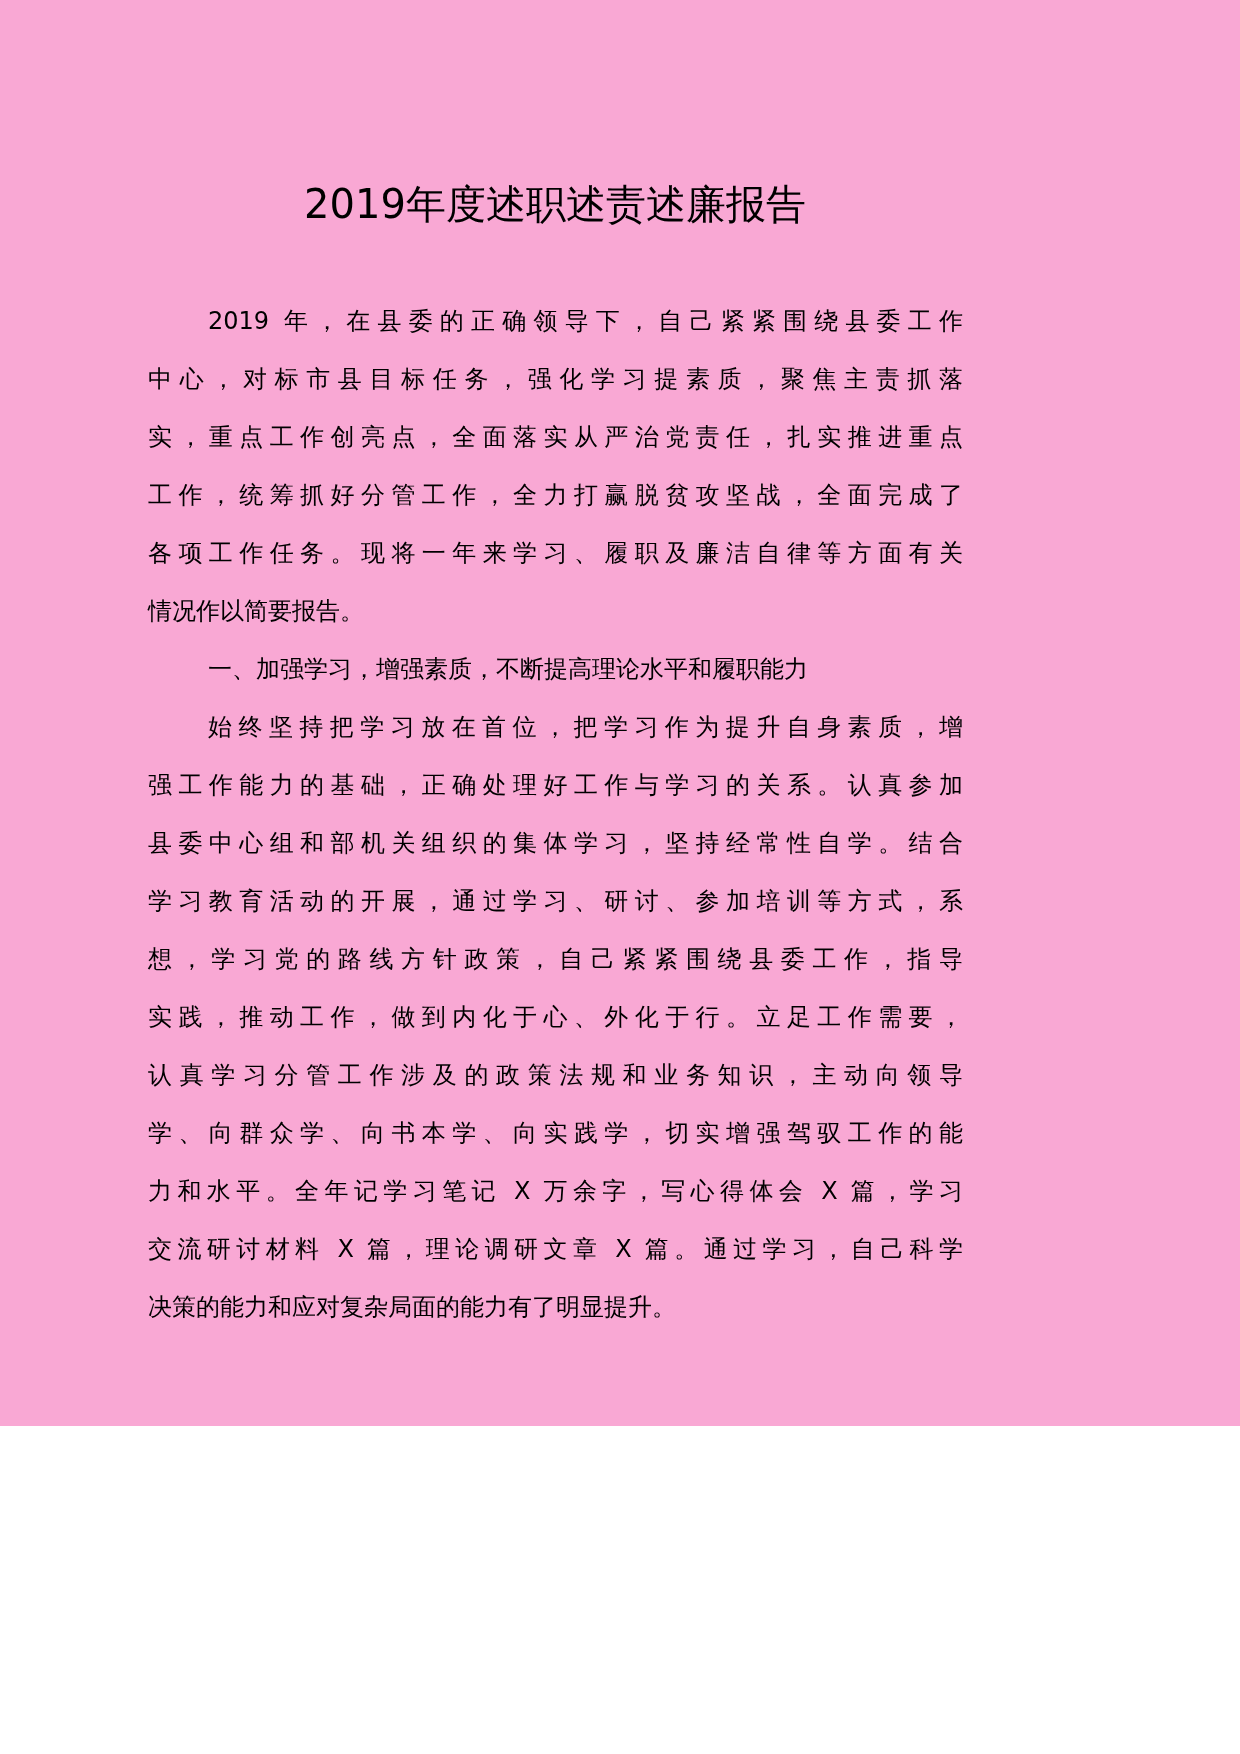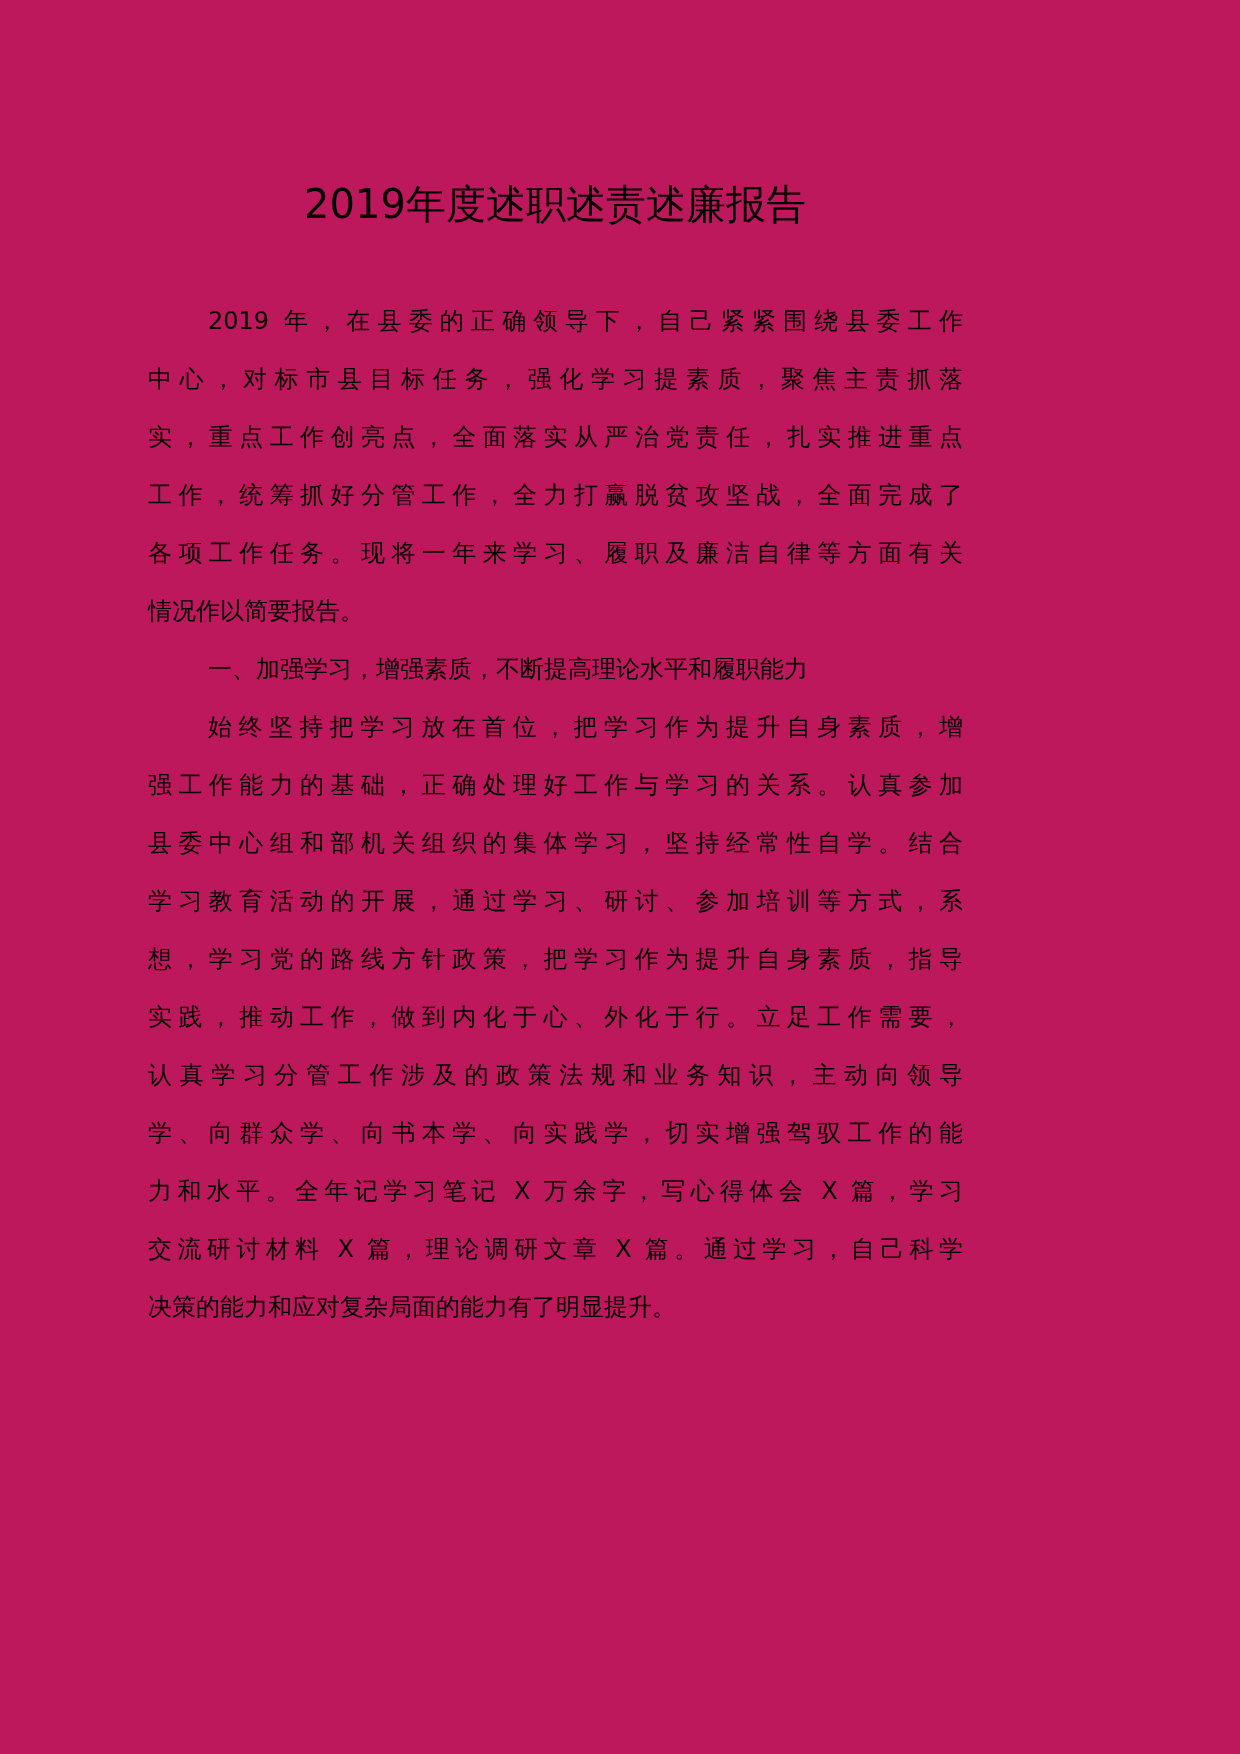--- a/index.html
+++ b/index.html
@@ -12,22 +12,22 @@
       height: 1754px;
       position: relative;
       overflow: hidden;
       font-family: "DejaVu Sans", "Liberation Sans", sans-serif;
       color: #000000;
     }
     .page {
       position: absolute;
       left: 0; top: 0;
       width: 1240px;
-      height: 1754px;
-      background: #be185d;
+      height: 1426px;
+      background: #f9a8d4;
       text-decoration: underline;
     }
     .doc-title {
       position: absolute;
       top: 176px;
       left: 0;
       width: 1110px;
       text-align: center;
       font-size: 40px;
       line-height: 56px;
@@ -78,21 +78,21 @@
 
     <div>
       <div class="line indent heading-line">一、加强学习，增强素质，不断提高理论水平和履职能力</div>
     </div>
 
     <div>
       <div class="line indent">始终坚持把学习放在首位，把学习作为提升自身素质，增</div>
       <div class="line">强工作能力的基础，正确处理好工作与学习的关系。认真参加</div>
       <div class="line">县委中心组和部机关组织的集体学习，坚持经常性自学。结合</div>
       <div class="line">学习教育活动的开展，通过学习、研讨、参加培训等方式，系</div>
-      <div class="line">想，学习党的路线方针政策，把学习作为提升自身素质，指导</div>
+      <div class="line">想，学习党的路线方针政策，自己紧紧围绕县委工作，指导</div>
       <div class="line">实践，推动工作，做到内化于心、外化于行。立足工作需要，</div>
       <div class="line">认真学习分管工作涉及的政策法规和业务知识，主动向领导</div>
       <div class="line">学、向群众学、向书本学、向实践学，切实增强驾驭工作的能</div>
       <div class="line">力和水平。全年记学习笔记 X 万余字，写心得体会 X 篇，学习</div>
       <div class="line">交流研讨材料 X 篇，理论调研文章 X 篇。通过学习，自己科学</div>
       <div class="line last">决策的能力和应对复杂局面的能力有了明显提升。</div>
     </div>
   </div>
 </div>
 

